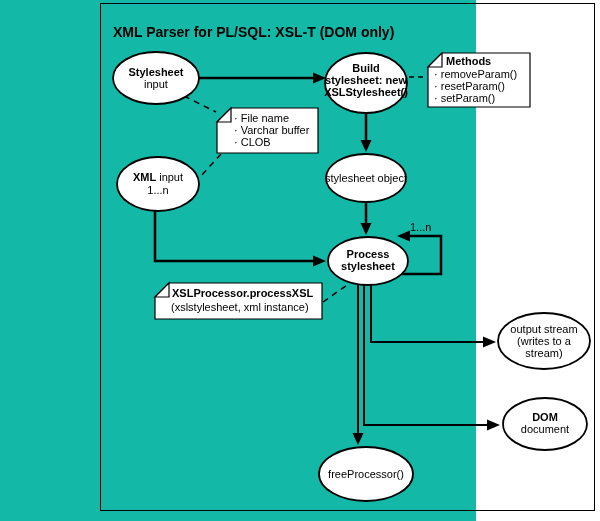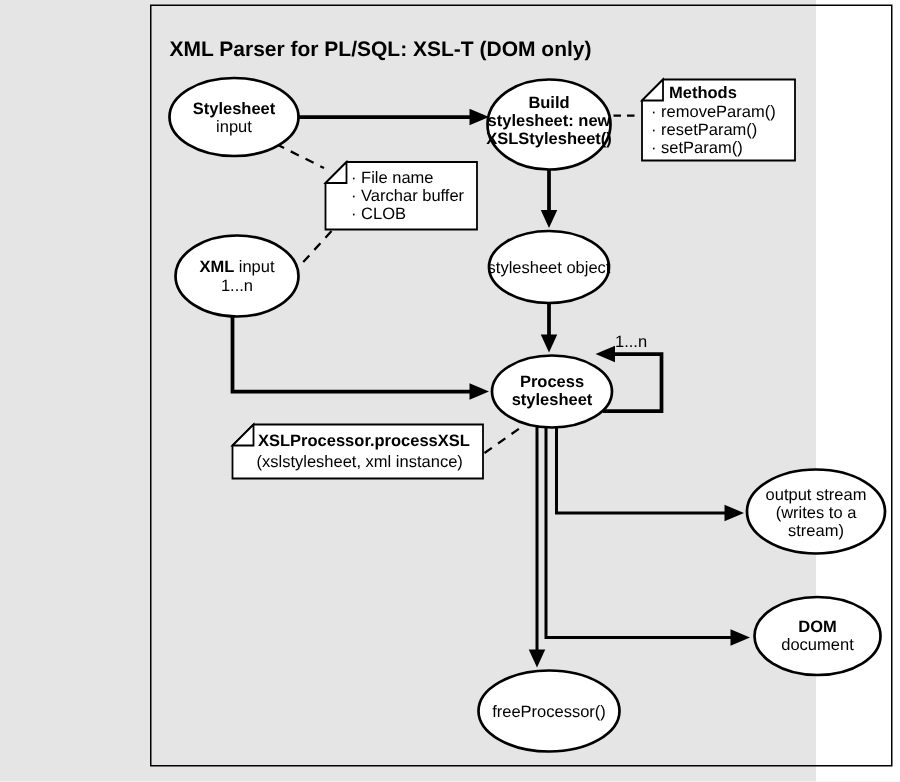--- a/index.html
+++ b/index.html
@@ -1,19 +1,19 @@
 <!DOCTYPE html>
 <html><head>
 <meta charset="utf-8">
 <style>
   html, body { margin: 0; padding: 0; background: #ffffff; }
   .stage {
     position: relative;
-    width: 544px; height: 521px;
-    background: #e5e5e5;
+    width: 476px; height: 521px;
+    background: #14b8a6;
     font-family: "Liberation Sans", sans-serif;
   }
   svg { display: block; }
   text {
     font-family: "Liberation Sans", sans-serif;
     fill: #000000;
   }
   .title { font-size: 14px; font-weight: bold; }
   .t { font-size: 11px; }
   .b { font-weight: bold; }

